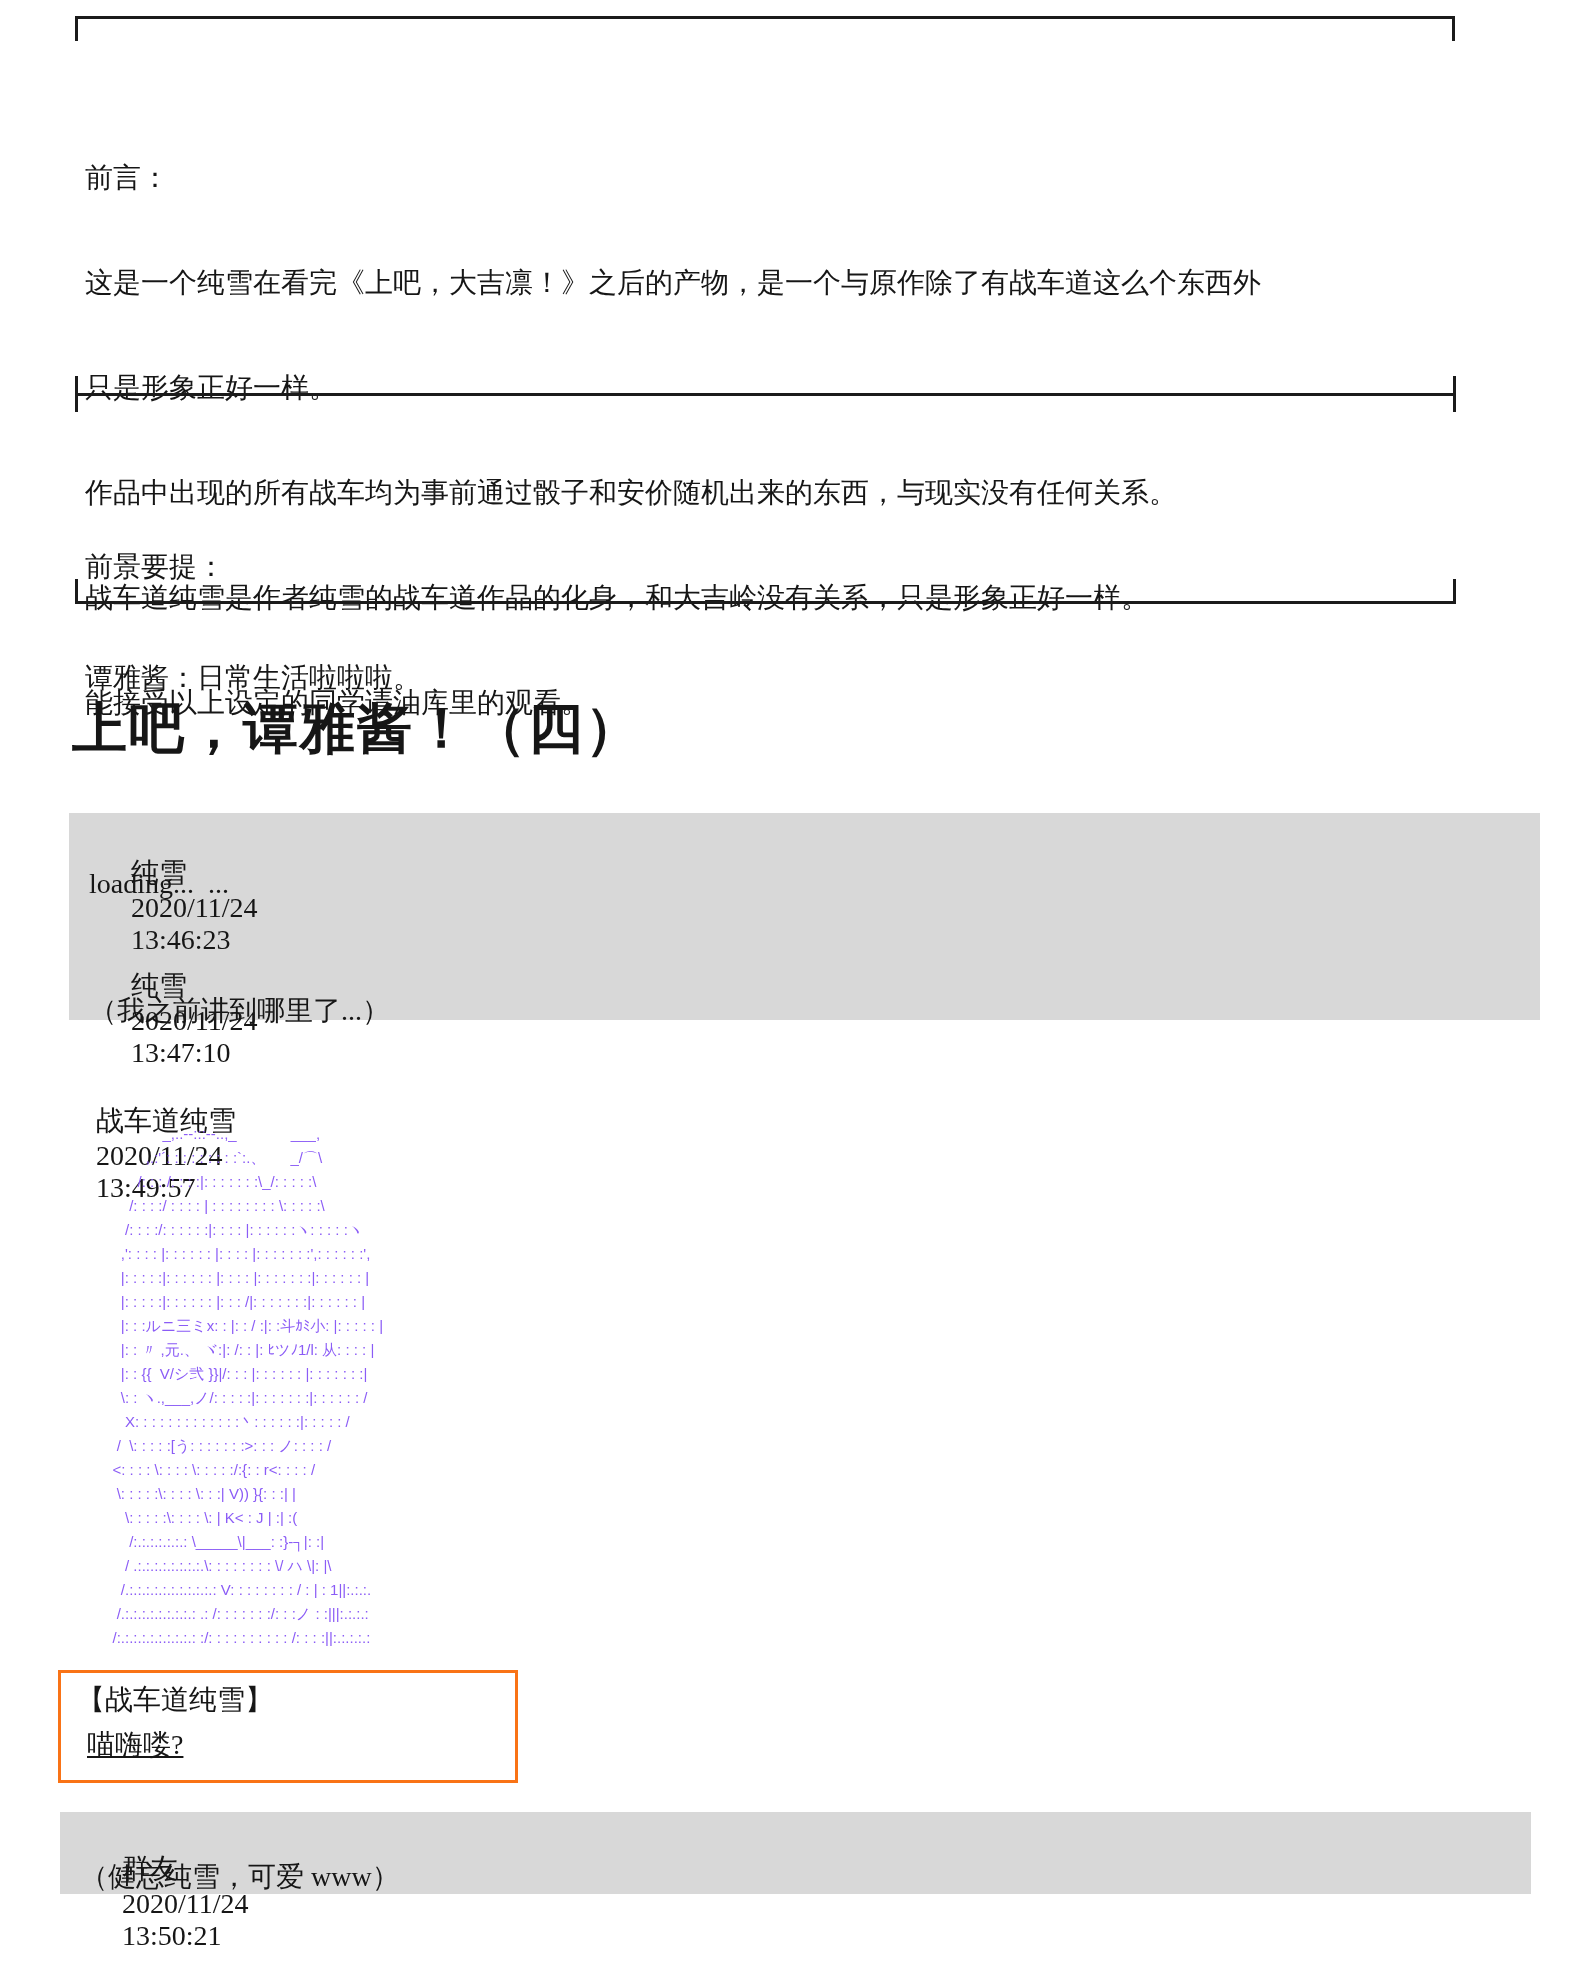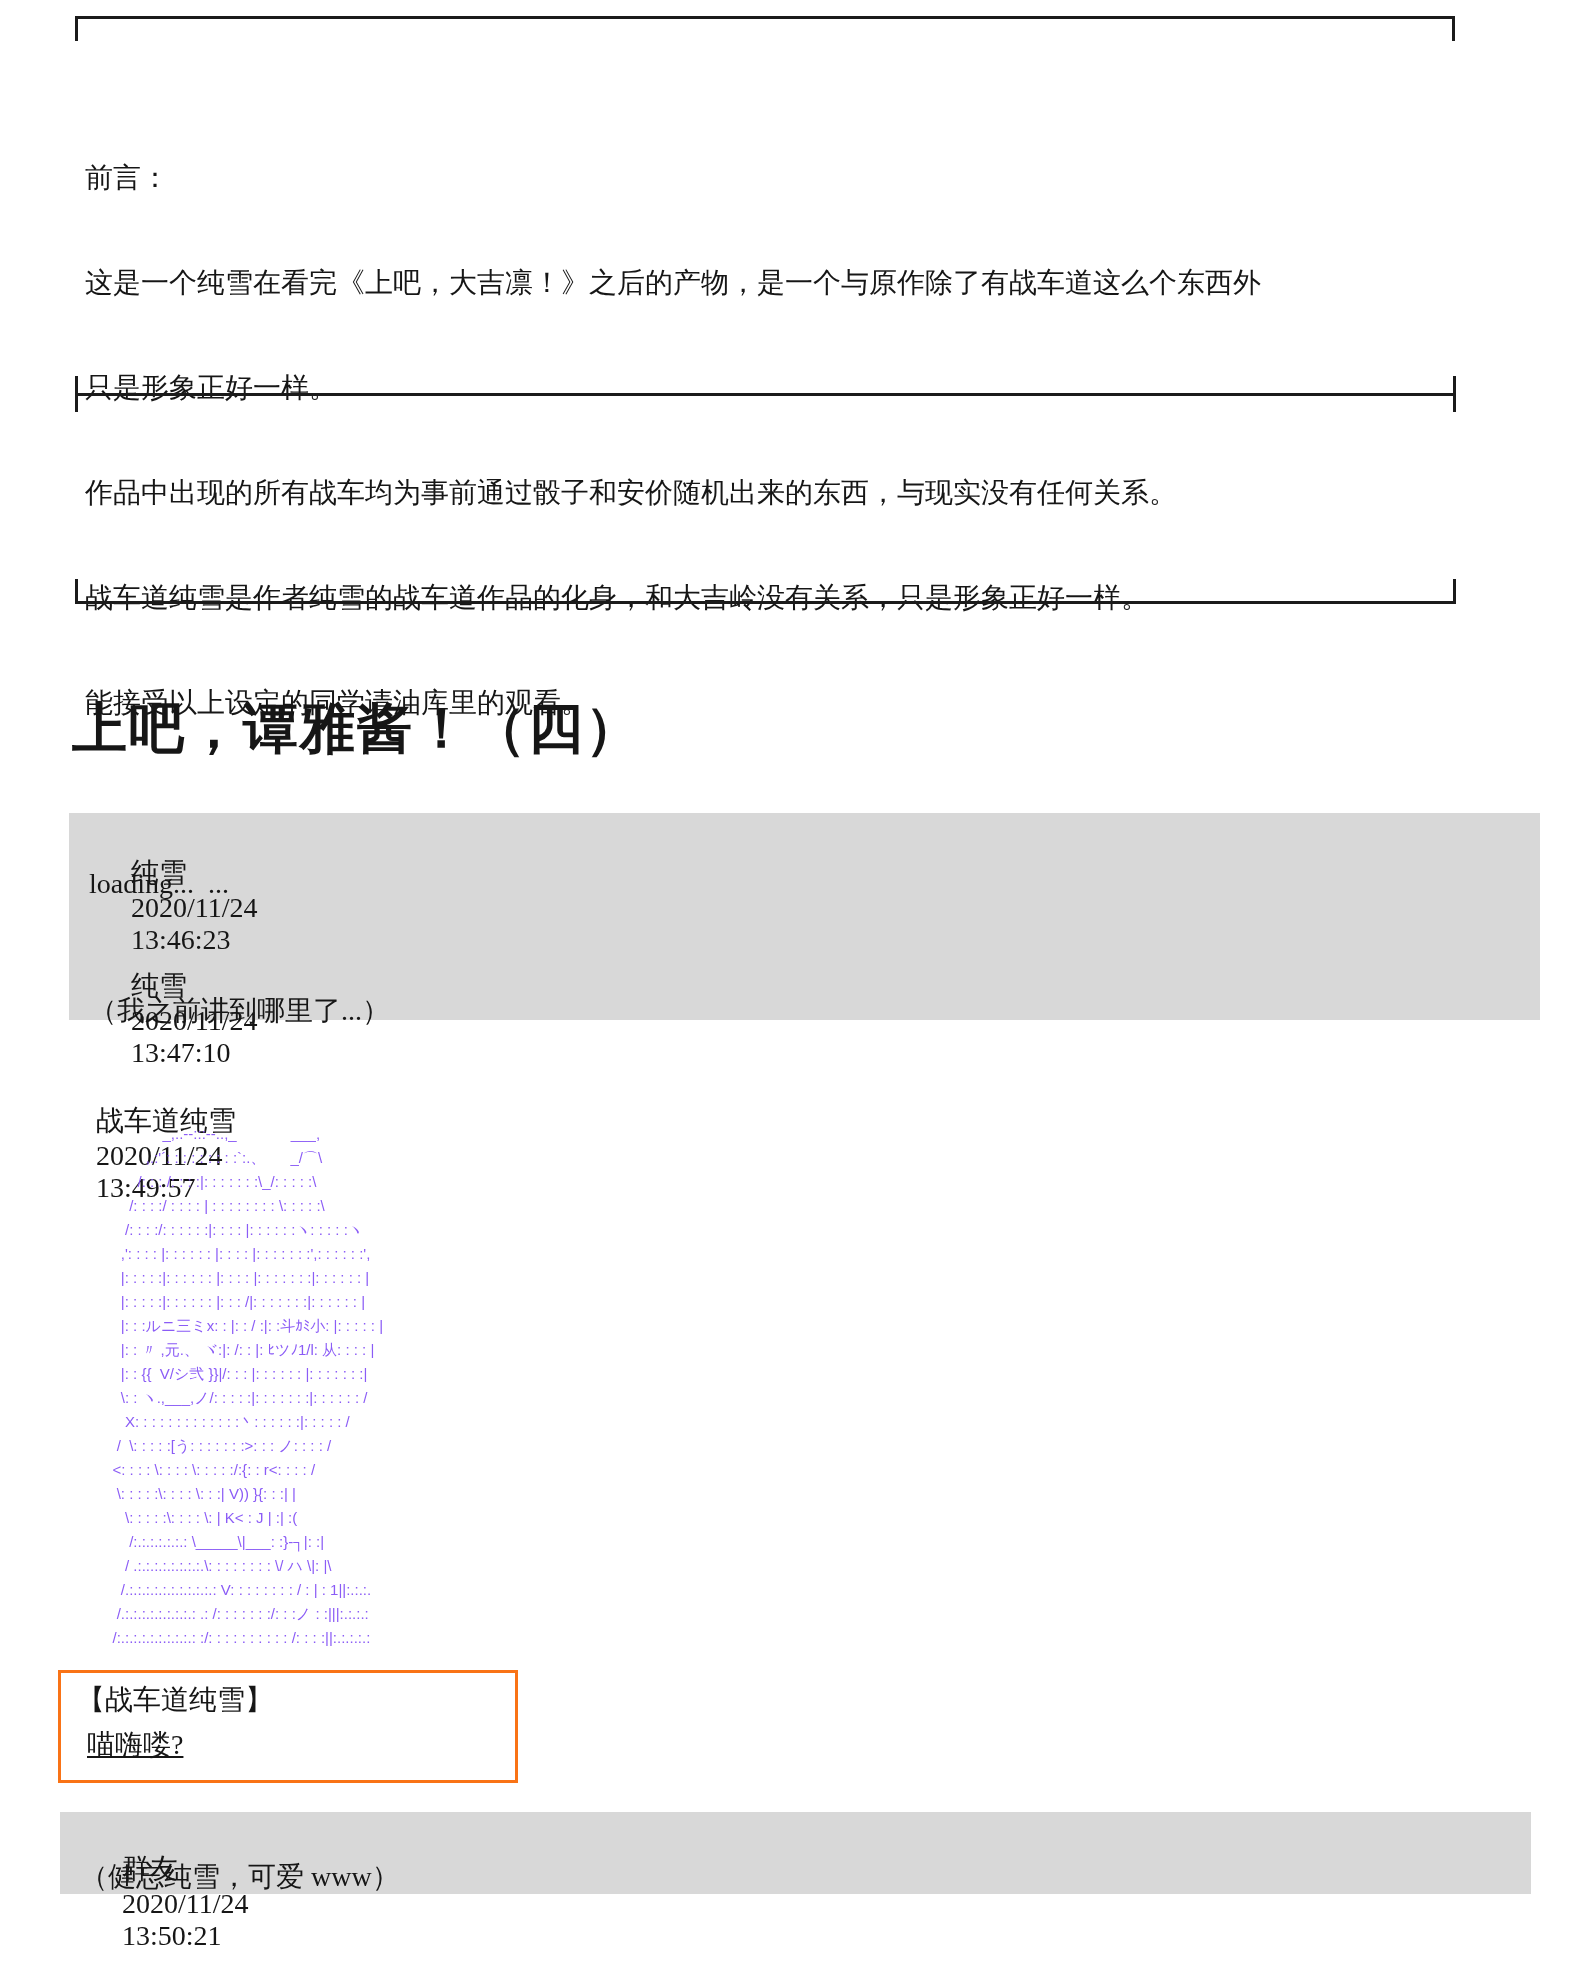--- a/index.html
+++ b/index.html
@@ -69,20 +69,24 @@
     <div>战车道纯雪是作者纯雪的战车道作品的化身，和大吉岭没有关系，只是形象正好一样。</div>
     <div>能接受以上设定的同学请油库里的观看。</div>
   </div>
 
   <div>
     <div class="hline" style="left:75px;top:393px;width:1381px;"></div>
     <div class="vtick" style="left:75px;top:376px;height:36px;"></div>
     <div class="vtick" style="left:1453px;top:376px;height:36px;"></div>
   </div>
 
+  <div class="para bodytext" style="position:absolute;left:85px;top:474px;line-height:37px;">
+    <div>前景要提：</div>
+    <div>谭雅酱：日常生活啦啦啦。</div>
+  </div>
 
   <div>
     <div class="hline" style="left:75px;top:601px;width:1381px;"></div>
     <div class="vtick" style="left:75px;top:579px;height:25px;"></div>
     <div class="vtick" style="left:1453px;top:579px;height:25px;"></div>
   </div>
 
   <div id="chapter-title">上吧，谭雅酱！（四）</div>
 
   <div class="grayblock" style="top:813px;height:207px;margin-left:9px;">

